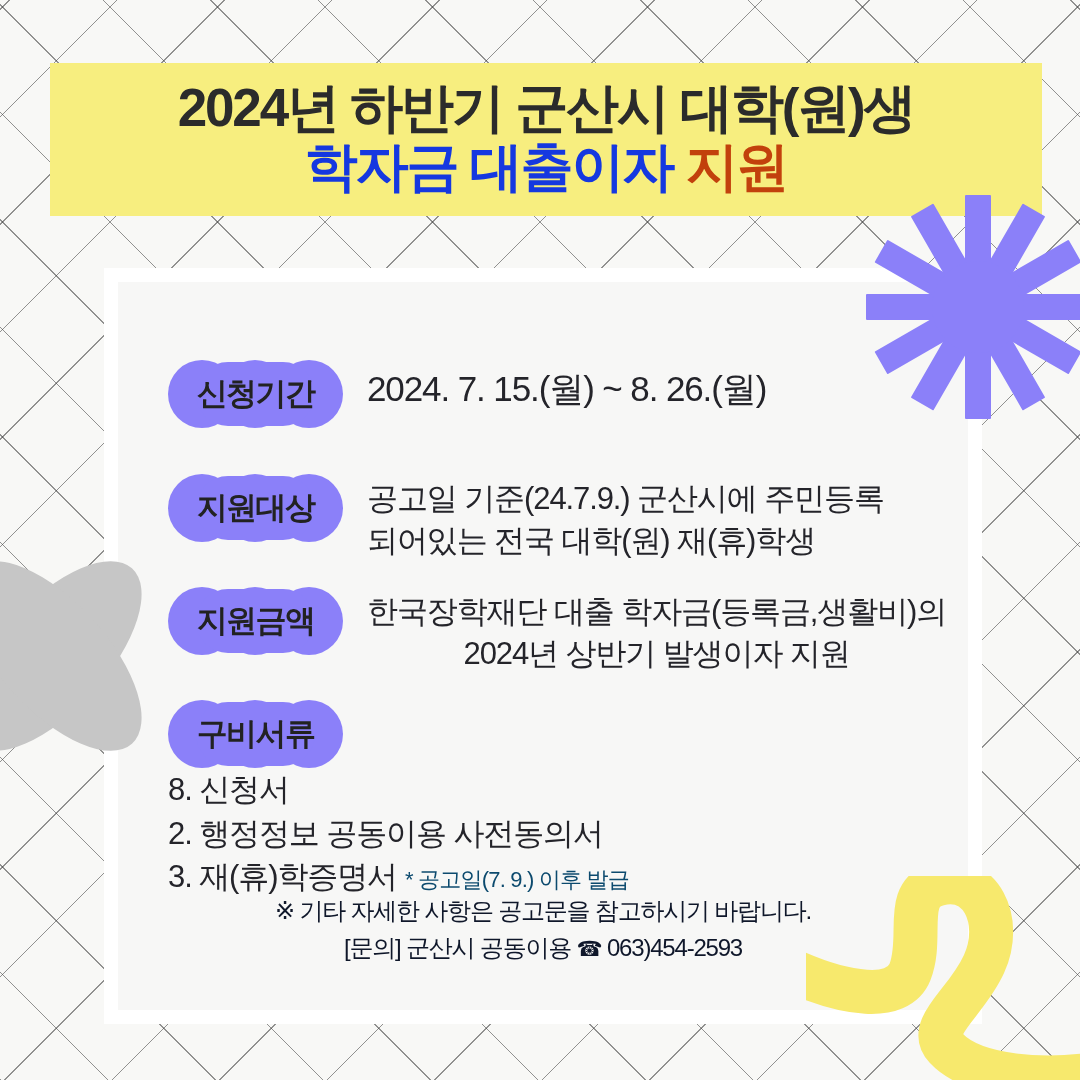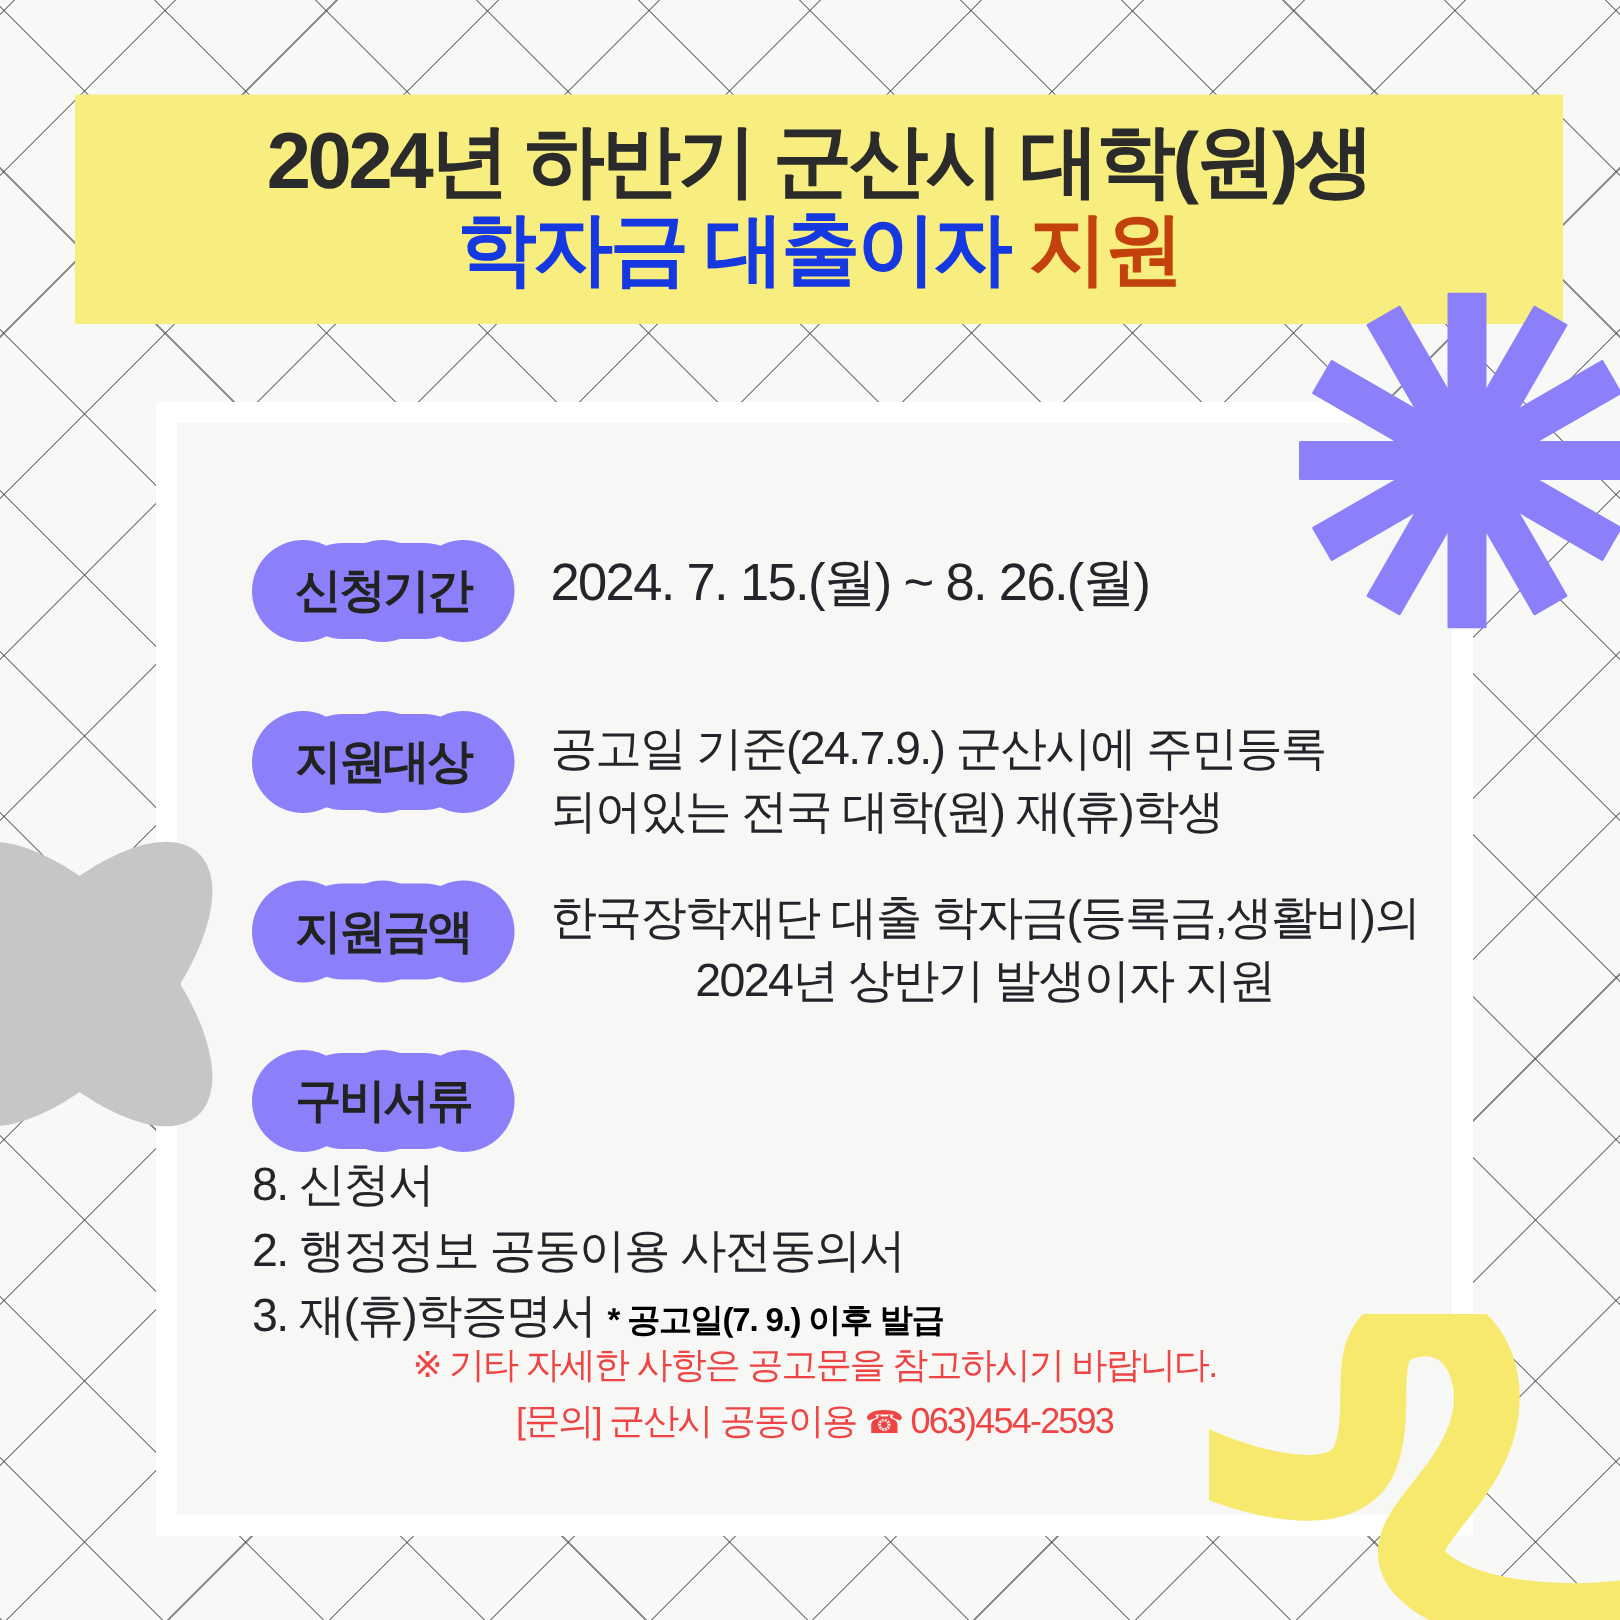--- a/index.html
+++ b/index.html
@@ -150,40 +150,40 @@
     color: #24242a;
     white-space: nowrap;
   }
   .row-period .row-body { padding-top: 6px; }
   .row-period .line { font-size: 35px; }
 
   .row-docs .row-body .line { line-height: 1.40; }
   .row-docs .row-body { padding-top: 0px; }
 
   .note-red {
-    color: #000000;
+    color: #0c4a6e;
     font-size: 22px;
-    font-weight: 700;
+    font-weight: 400;
     letter-spacing: -0.8px;
     margin-left: 8px;
   }
 
   
   .footer {
     position: absolute;
     left: 0;
     right: 0;
     bottom: 44px;
     text-align: center;
   }
   .footer .f-line {
     font-size: 24px;
     font-weight: 500;
     letter-spacing: -1.2px;
-    color: #ef4444;
+    color: #0f172a;
     line-height: 1.55;
   }
   .f-phone-icon { font-size: 21px; }
 </style>
 </head>
 <body>
 
 <div class="bg-grid"></div>
 
 <div class="title-banner">

